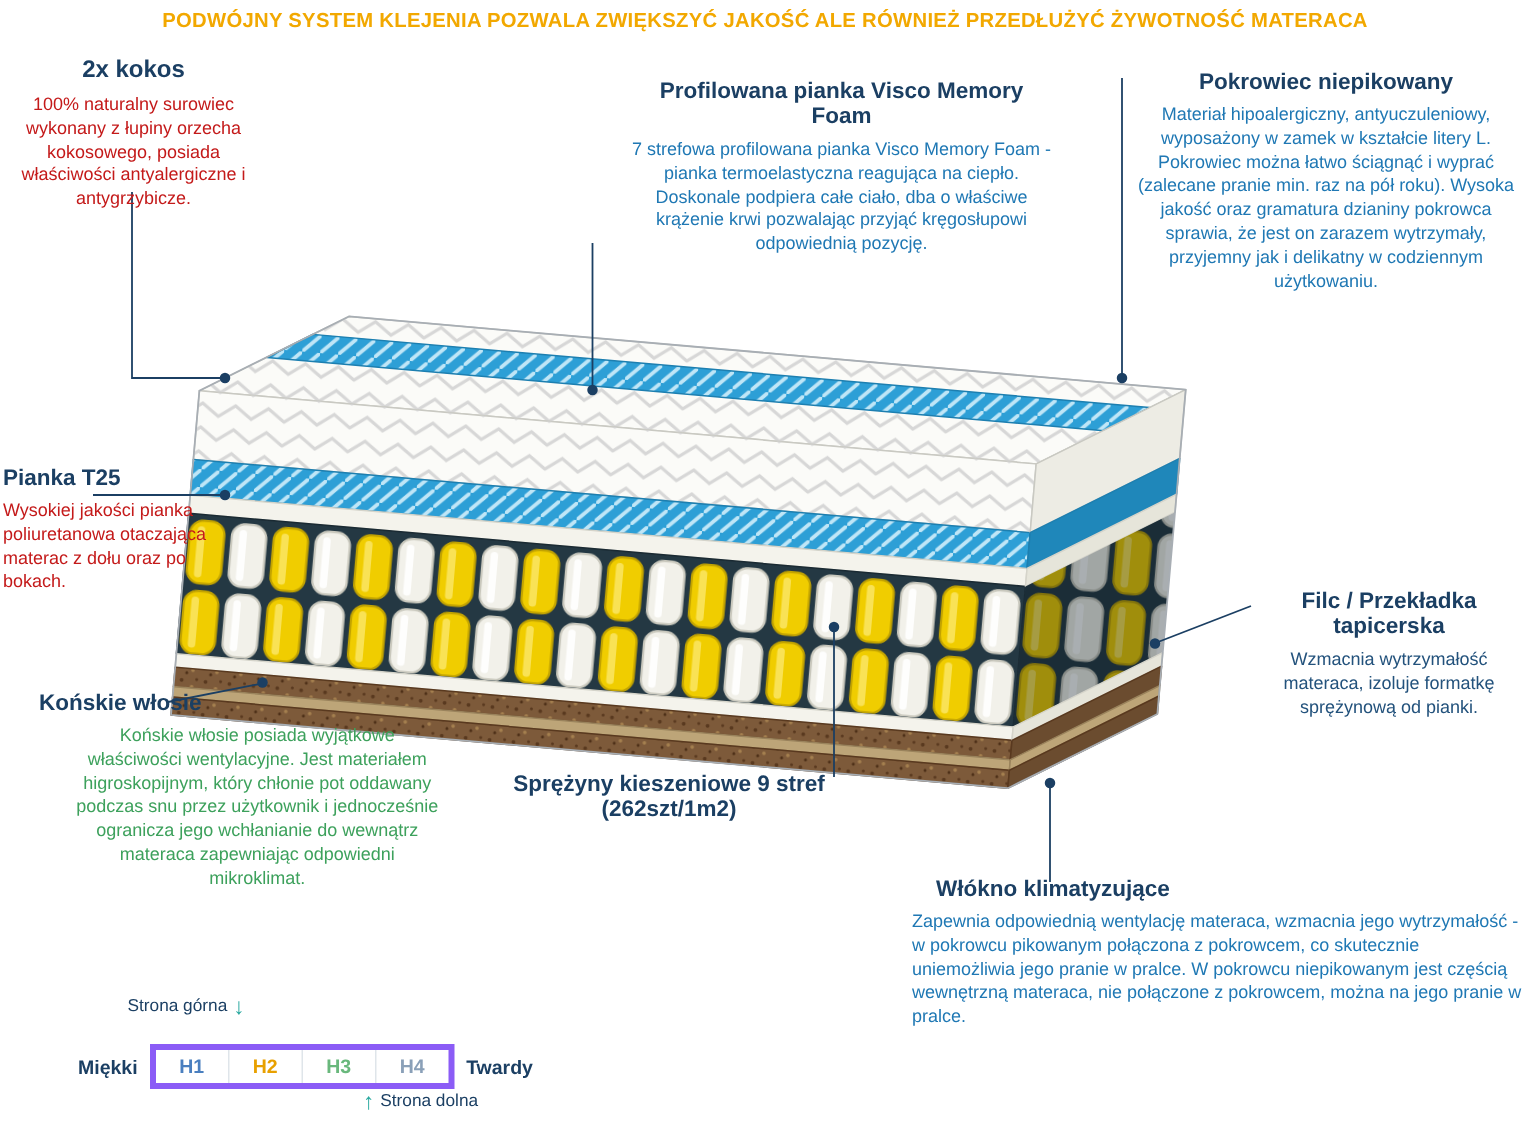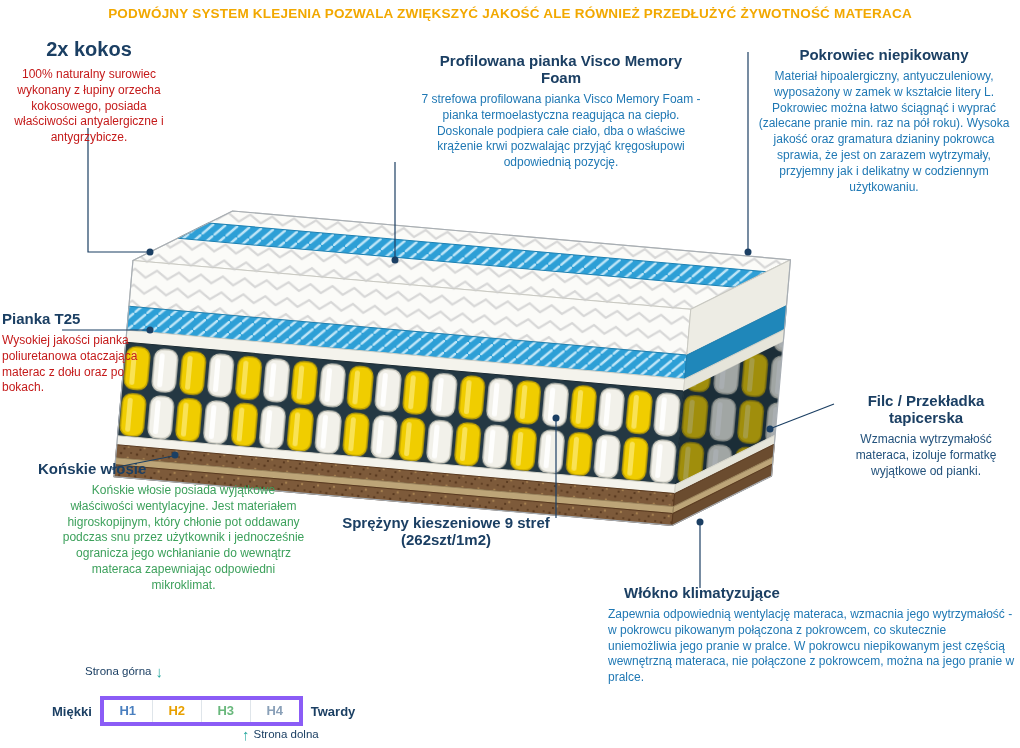--- a/index.html
+++ b/index.html
@@ -8,25 +8,25 @@
   .banner{position:absolute;left:0;top:6px;width:100%;text-align:center;
           font-size:13.5px;font-weight:bold;letter-spacing:.2px;color:#f2a800;}
   .anno{position:absolute;}
   .anno h3{margin:0 0 6px 0;font-size:15px;font-weight:bold;color:#1b3f63;}
   .anno p{margin:0;font-size:12px;line-height:1.32;}
   .red p{color:#c41a1a;}
   .blue p{color:#1f78b4;}
   .green p{color:#3da15c;margin-left:43px;}
   .darkblue p{color:#23527c;}
   .kokos{left:8px;top:38px;width:162px;text-align:center;}
-  .kokos h3{font-size:20px;}
+  .kokos h3{font-size:16px;}
   .visco{left:420px;top:52px;width:282px;text-align:center;}
   .pokrowiec{left:758px;top:46px;width:252px;text-align:center;}
   .pianka{left:2px;top:310px;width:158px;text-align:left;}
-  .konskie{left:16px;top:460px;width:292px;text-align:center;}
+  .konskie{left:4px;top:460px;width:292px;text-align:center;}
   .konskie h3{text-align:left;padding-left:22px;}
   .sprezyny{left:296px;top:514px;width:300px;text-align:center;}
   .filc{left:832px;top:392px;width:188px;text-align:center;}
   .wlokno{left:608px;top:584px;width:408px;text-align:left;}
   .wlokno h3{padding-left:16px;}
   #mattress{position:absolute;left:95px;top:152px;width:790px;height:430px;}
   #connectors{position:absolute;left:0;top:0;width:1020px;height:748px;pointer-events:none;}
   .scale-top{position:absolute;left:85px;top:663px;font-size:11.5px;color:#1b3f63;}
   .scale-bottom{position:absolute;left:238px;top:726px;font-size:11.5px;color:#1b3f63;}
   .scale-arrow{color:#2aa9a0;font-size:15px;font-weight:bold;vertical-align:-2px;padding:0 4px;}
@@ -146,21 +146,21 @@
     <h3>Końskie włosie</h3>
     <p>Końskie włosie posiada wyjątkowe właściwości wentylacyjne. Jest materiałem higroskopijnym, który chłonie pot oddawany podczas snu przez użytkownik i jednocześnie ogranicza jego wchłanianie do wewnątrz materaca zapewniając odpowiedni mikroklimat.</p>
   </div>
 
   <div class="anno sprezyny green">
     <h3>Sprężyny kieszeniowe 9 stref (262szt/1m2)</h3>
   </div>
 
   <div class="anno filc darkblue">
     <h3>Filc / Przekładka tapicerska</h3>
-    <p>Wzmacnia wytrzymałość materaca, izoluje formatkę wyjątkowe od pianki.</p>
+    <p>Wzmacnia wytrzymałość materaca, izoluje formatkę sprężynową od pianki.</p>
   </div>
 
   <div class="anno wlokno blue">
     <h3>Włókno klimatyzujące</h3>
     <p>Zapewnia odpowiednią wentylację materaca, wzmacnia jego wytrzymałość - w pokrowcu pikowanym połączona z pokrowcem, co skutecznie uniemożliwia jego pranie w pralce. W pokrowcu niepikowanym jest częścią wewnętrzną materaca, nie połączone z pokrowcem, można na jego pranie w pralce.</p>
   </div>
 
   <div class="scale-top">
     <span>Strona górna</span><span class="scale-arrow">↓</span>
   </div>

